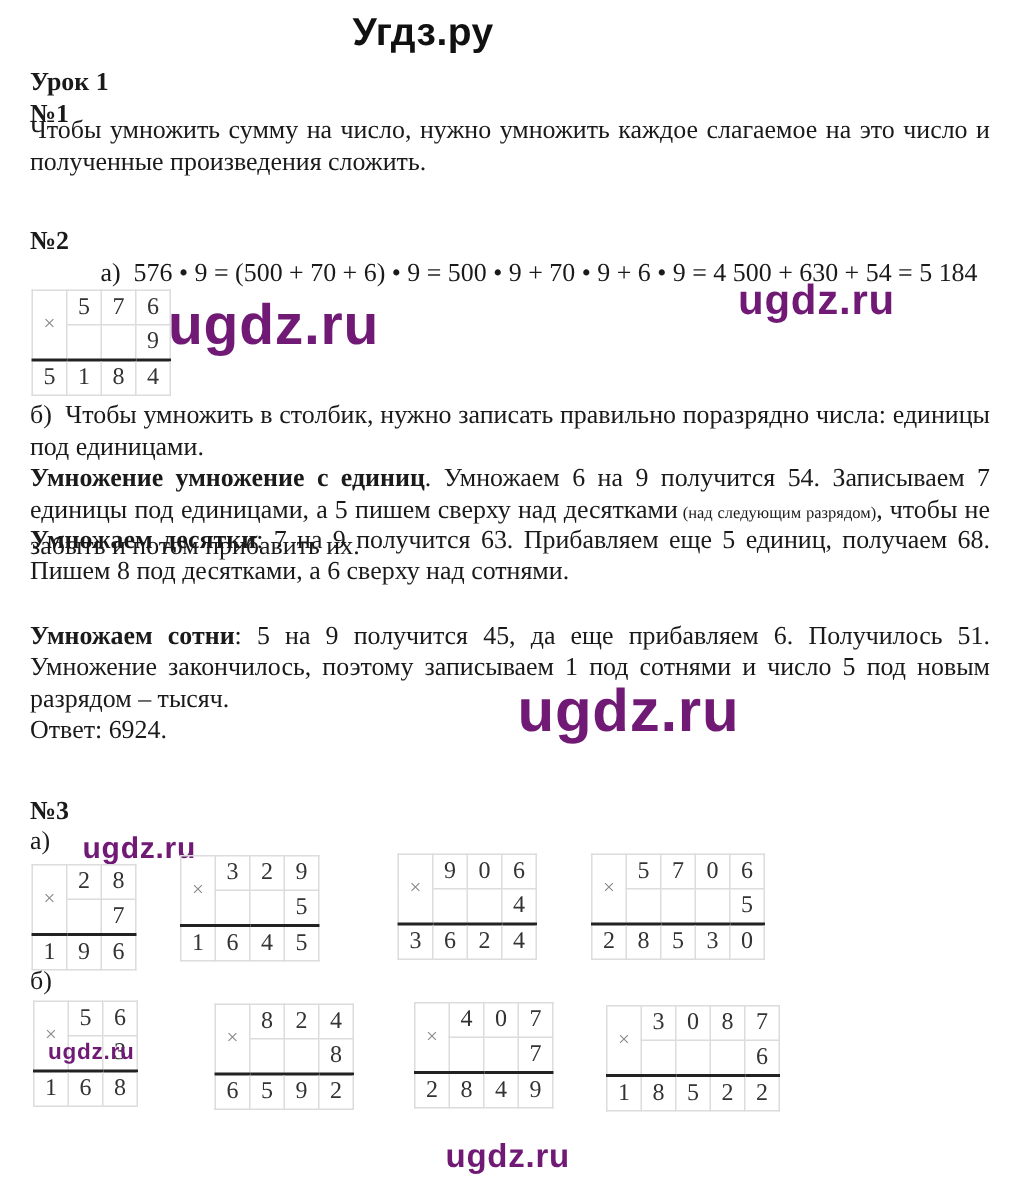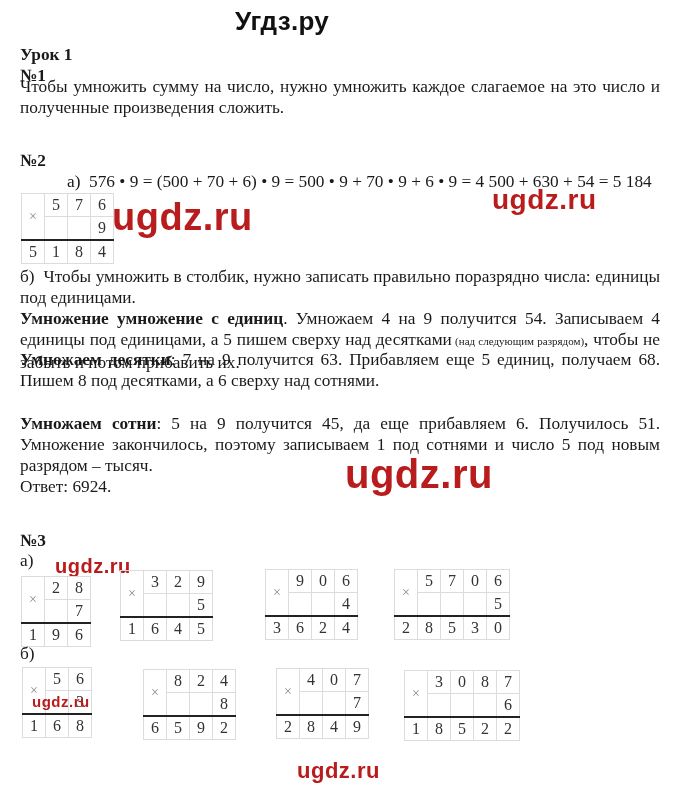--- a/index.html
+++ b/index.html
@@ -3,21 +3,21 @@
 <meta charset="utf-8">
 <style>
   html, body { margin: 0; padding: 0; background: #ffffff; }
   body { width: 680px; height: 792px; position: relative; overflow: hidden; font-family: "Liberation Serif", serif; color: #1a1a1a; }
   .site-title { position: absolute; top: 6px; left: 0; width: 564px; text-align: center; font-family: "Liberation Sans", sans-serif; font-weight: bold; font-size: 26px; color: #111; letter-spacing: 0.3px; }
   .text { position: absolute; left: 20px; width: 640px; font-size: 17.3px; line-height: 21.2px; }
   .bold { font-weight: bold; }
   .justify { text-align: justify; text-align-last: left; }
   .line { position: absolute; left: 20px; font-size: 17.3px; line-height: 21px; white-space: nowrap; }
   .small-par { font-size: 11px; }
-  .wm { position: absolute; font-family: "Liberation Sans", sans-serif; font-weight: bold; color: #b91c1c; letter-spacing: 0.5px; }
+  .wm { position: absolute; font-family: "Liberation Sans", sans-serif; font-weight: bold; color: #701a75; letter-spacing: 0.5px; }
   
   .grid { position: absolute; border-collapse: collapse; font-family: "Liberation Serif", serif; font-size: 16px; color: #333; }
   .grid td { border: 1px solid #dcdcdc; width: 22px; height: 22px; padding: 0; text-align: center; vertical-align: middle; }
   .grid td.sign { color: #888; font-size: 14px; }
   .grid tr.res td { border-top: 2px solid #222; }
 </style>
 </head>
 <body>
 
 <div class="site-title">Угдз.ру</div>
@@ -56,21 +56,21 @@
 
 <div class="wm" style="left:112px; top:196px; font-size:38px;">ugdz.ru</div>
 <div class="wm" style="left:492px; top:184px; font-size:28px;">ugdz.ru</div>
 
 <div class="text justify" style="top:266px;">
   <span>б)</span>&nbsp;
   <span>Чтобы умножить в столбик, нужно записать правильно поразрядно числа: единицы под единицами.</span>
 </div>
 
 <div class="text justify" style="top:308px;">
-  <span class="bold">Умножение умножение с единиц</span><span>. Умножаем 4 на 9 получится 54. Записываем 4 единицы под единицами, а 5 пишем сверху над десятками</span><span class="small-par"> (над следующим разрядом)</span><span>, чтобы не забыть и потом прибавить их.</span>
+  <span class="bold">Умножение умножение с единиц</span><span>. Умножаем 6 на 9 получится 54. Записываем 7 единицы под единицами, а 5 пишем сверху над десятками</span><span class="small-par"> (над следующим разрядом)</span><span>, чтобы не забыть и потом прибавить их.</span>
 </div>
 
 <div class="text justify" style="top:349px;">
   <span class="bold">Умножаем десятки</span><span>: 7 на 9 получится 63. Прибавляем еще 5 единиц, получаем 68. Пишем 8 под десятками, а 6 сверху над сотнями.</span>
 </div>
 
 <div class="text justify" style="top:413px;">
   <span class="bold">Умножаем сотни</span><span>: 5 на 9 получится 45, да еще прибавляем 6. Получилось 51. Умножение закончилось, поэтому записываем 1 под сотнями и число 5 под новым разрядом – тысяч.</span>
 </div>
 

